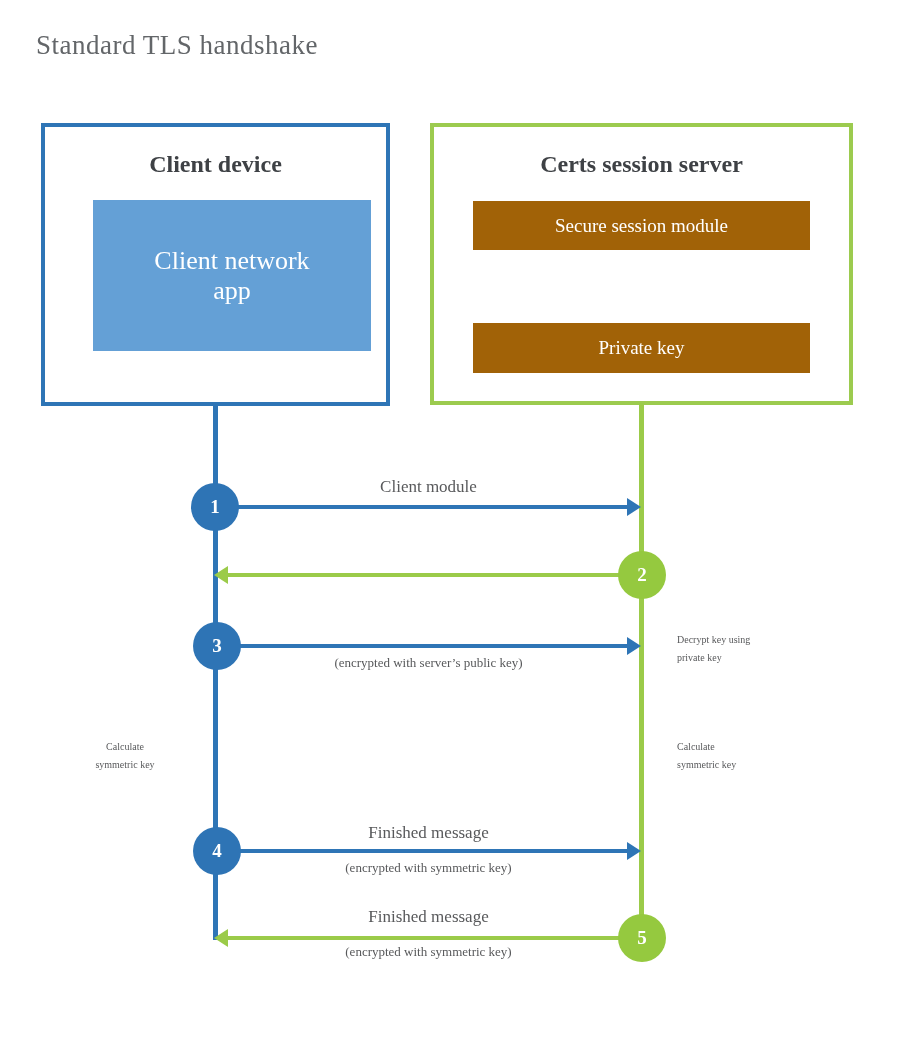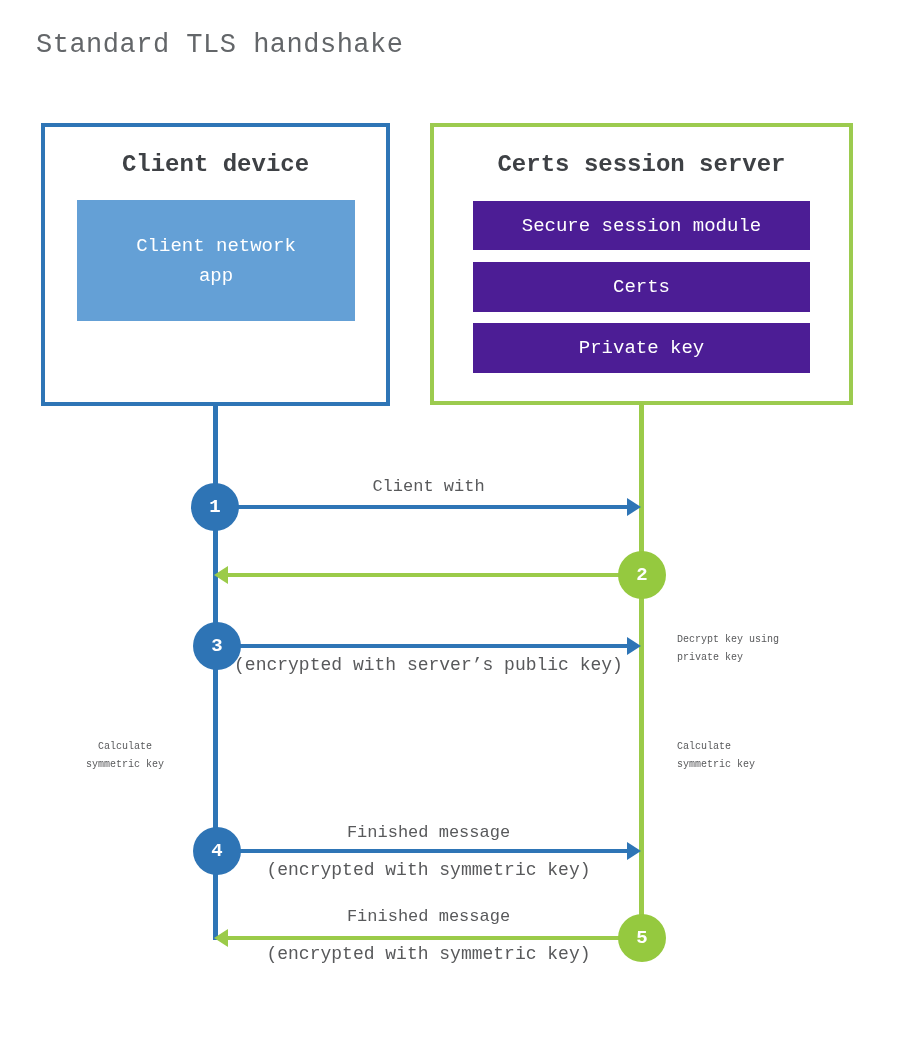--- a/index.html
+++ b/index.html
@@ -1,38 +1,38 @@
 <!DOCTYPE html>
 <html><head>
 <meta charset="utf-8">
 <style>
   html,body{margin:0;padding:0;background:#ffffff;}
   .canvas{
     position:relative;width:900px;height:1058px;background:#ffffff;overflow:hidden;
-    font-family:Liberation Mono, monospace;
+    font-family:Liberation Serif, serif;
   }
   .page-title{
     position:absolute;left:36px;top:30px;margin:0;
     font-size:27px;font-weight:300;color:#636669;letter-spacing:.5px;
   }
   
   .box{position:absolute;box-sizing:border-box;background:#fff;}
   .box.client{left:41px;top:123px;width:349px;height:283px;border:4px solid #2E75B6;}
   .box.server{left:430px;top:123px;width:423px;height:282px;border:4px solid #9CCB4F;}
   .box-title{
     position:absolute;left:0;right:0;top:24px;text-align:center;
     font-size:24px;font-weight:700;color:#3E4145;
   }
   .app-rect{
-    position:absolute;left:77px;top:200px;width:278px;height:121px;background:#64A0D6;
+    position:absolute;left:93px;top:200px;width:278px;height:151px;background:#64A0D6;
     display:flex;align-items:center;justify-content:center;text-align:center;
-    color:#ffffff;font-size:19px;line-height:30px;white-space:pre-line;
+    color:#ffffff;font-size:26px;line-height:30px;white-space:pre-line;
   }
   .module-bar{
-    position:absolute;left:473px;width:337px;height:50px;background:#4c1d95;
+    position:absolute;left:473px;width:337px;height:50px;background:#a16207;
     display:flex;align-items:center;justify-content:center;
     color:#ffffff;font-size:19px;
   }
   .bar1{top:201px;height:49px;} .bar2{top:262px;} .bar3{top:323px;}
   
   .lifeline{position:absolute;width:5px;}
   .lifeline.blue{left:213px;top:405px;height:535px;background:#2E75B6;}
   .lifeline.green{left:639px;top:403px;height:535px;background:#9BCB49;}
   
   .step-circle{
@@ -58,21 +58,21 @@
   .arrow-head.left.green-h{border-right:14px solid #9BCB49;}
   .h1{left:627px;top:498px;} .h2{left:214px;top:566px;} .h3{left:627px;top:637px;}
   .h4{left:627px;top:842px;} .h5{left:214px;top:929px;}
   
   .msg-label{
     position:absolute;left:215px;width:427px;text-align:center;
     font-size:17px;color:#58595B;
   }
   .msg-sub{
     position:absolute;left:215px;width:427px;text-align:center;
-    font-size:18px;color:#58595B;
+    font-size:13px;color:#58595B;
   }
   .m1{top:477px;} .m2{top:547px;} .m3{top:618px;} .m3s{top:655px;}
   .m4{top:823px;} .m4s{top:860px;} .m5{top:907px;} .m5s{top:944px;}
   
   .side-note{
     position:absolute;font-size:10px;line-height:17.5px;color:#58595B;white-space:pre-line;
   }
   .note-decrypt{left:677px;top:631px;width:140px;text-align:left;}
   .note-calc-left{left:60px;top:738px;width:130px;text-align:center;}
   .note-calc-right{left:677px;top:738px;width:140px;text-align:left;}
@@ -87,29 +87,28 @@
   <div class="box client">
     <div class="box-title">Client device</div>
   </div>
   <div class="app-rect">Client network
 app</div>
 
   <div class="box server">
     <div class="box-title">Certs session server</div>
   </div>
   <div class="module-bar bar1">Secure session module</div>
-  <div class="module-bar bar2">Certs</div>
   <div class="module-bar bar3">Private key</div>
 
   <div class="lifeline blue"></div>
   <div class="lifeline green"></div>
 
   <div class="arrow-line blue a1"></div>
   <div class="arrow-head right blue-h h1"></div>
-  <div class="msg-label m1">Client with</div>
+  <div class="msg-label m1">Client module</div>
   <div class="step-circle blue c1">1</div>
 
   <div class="arrow-line green a2"></div>
   <div class="arrow-head left green-h h2"></div>
   <div class="step-circle green c2">2</div>
 
   <div class="arrow-line blue a3"></div>
   <div class="arrow-head right blue-h h3"></div>
   <div class="msg-sub m3s">(encrypted with server’s public key)</div>
   <div class="step-circle blue c3">3</div>

